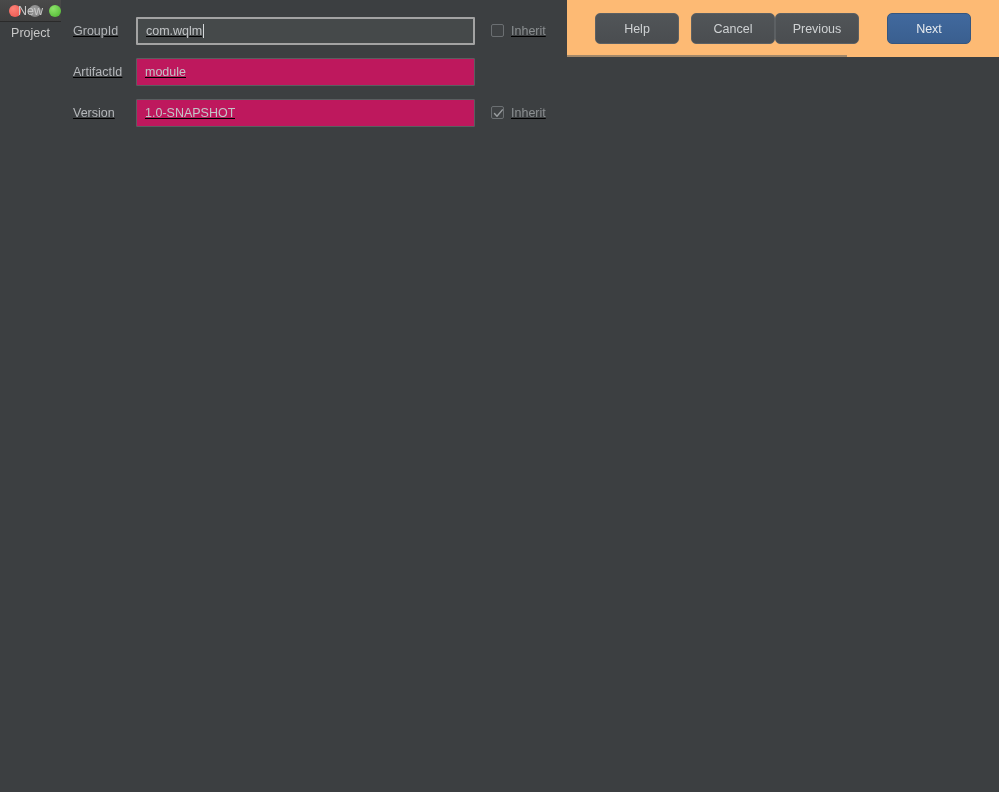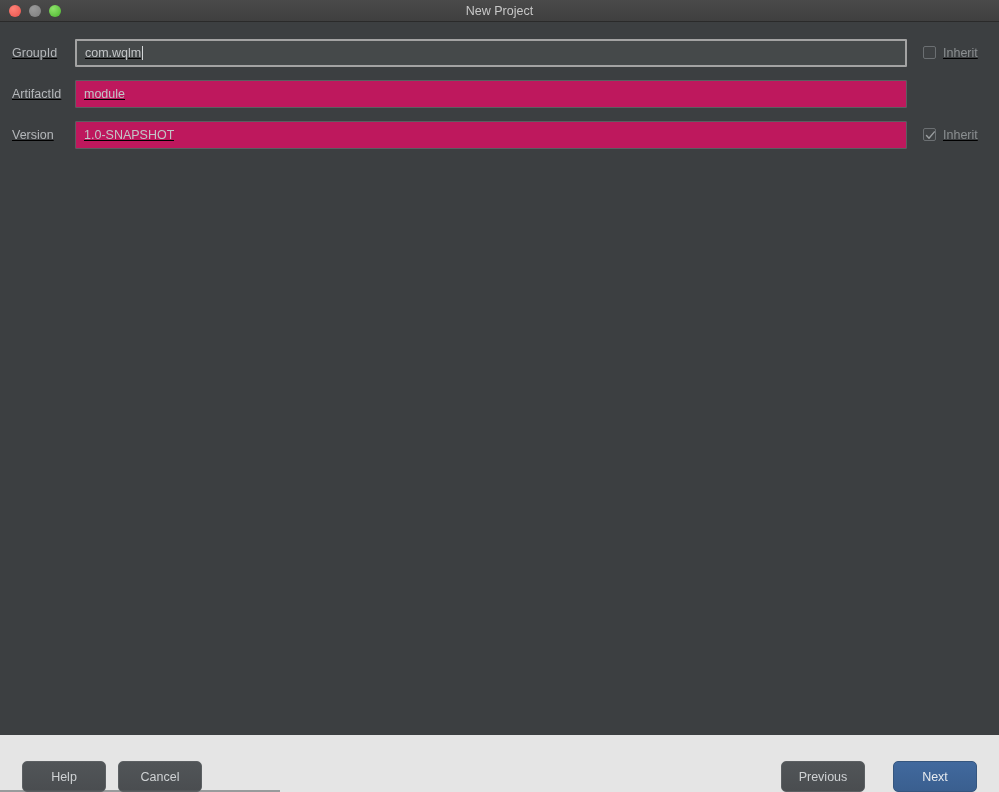--- a/index.html
+++ b/index.html
@@ -14,21 +14,21 @@
     font-family: "Liberation Sans", sans-serif;
     -webkit-font-smoothing: antialiased;
   }
 
   .window {
     position: relative;
     width: 999px;
     height: 792px;
     background: #3c3f41;
     display: flex;
-    flex-direction: column;
+    flex-direction: row;
     box-sizing: border-box;
   }
 
   
   .titlebar {
     position: relative;
     height: 22px;
     flex: 0 0 22px;
     background: linear-gradient(to bottom, #4a4a4a 0%, #454545 45%, #3f3f3f 100%);
     border-bottom: 1px solid #2a2a2a;
@@ -157,24 +157,24 @@
     font-size: 12.5px;
     color: #8b8f91;
     margin-left: 7px;
     white-space: nowrap;
   }
 
   
   .footer {
     flex: 0 0 57px;
     height: 57px;
-    background: #e5e5e5;
-    display: flex;
-    align-items: flex-end;
-    padding: 0 22px;
+    background: #fdba74;
+    display: flex;
+    align-items: center;
+    padding: 0 28px;
     box-sizing: border-box;
     position: relative;
   }
   .footer-left { display: flex; gap: 12px; }
   .footer-right { display: flex; gap: 28px; margin-left: auto; }
 
   .btn {
     min-width: 84px;
     height: 31px;
     border-radius: 5px;

